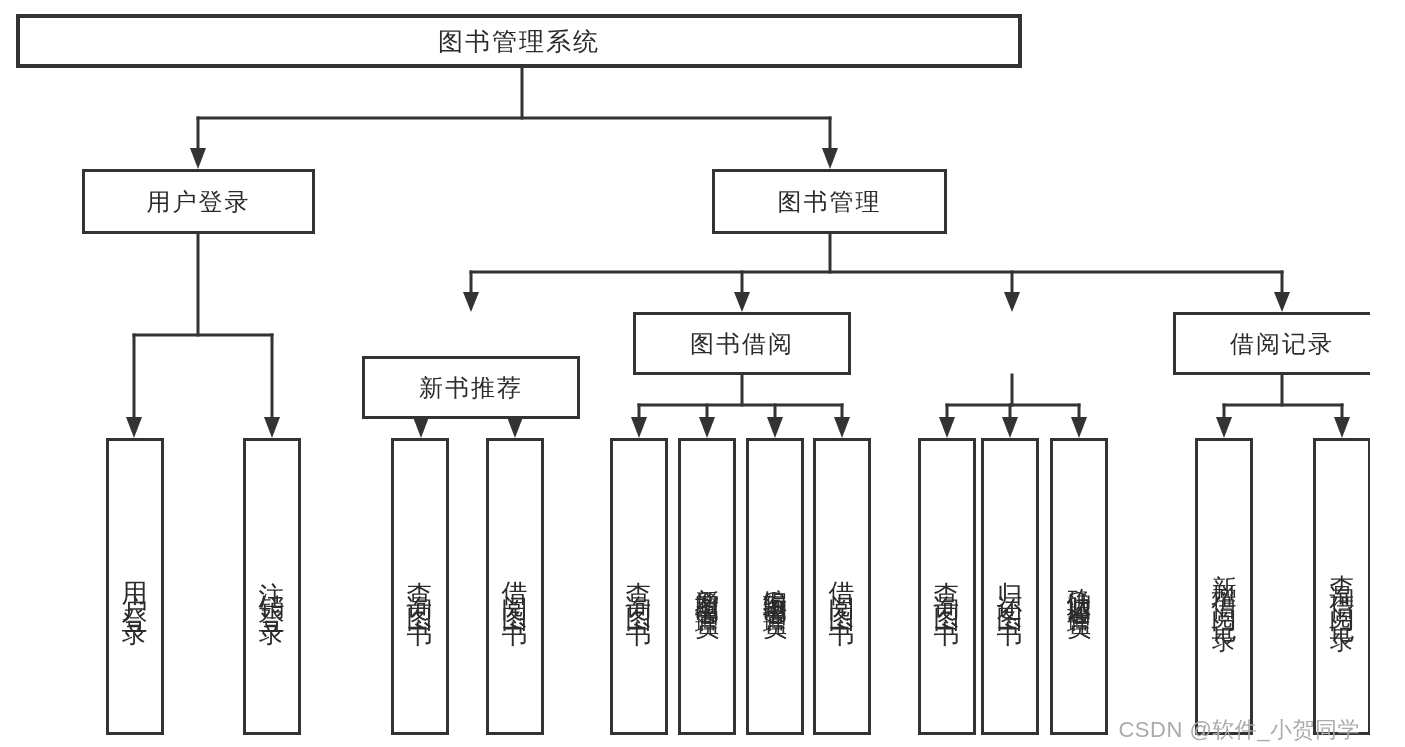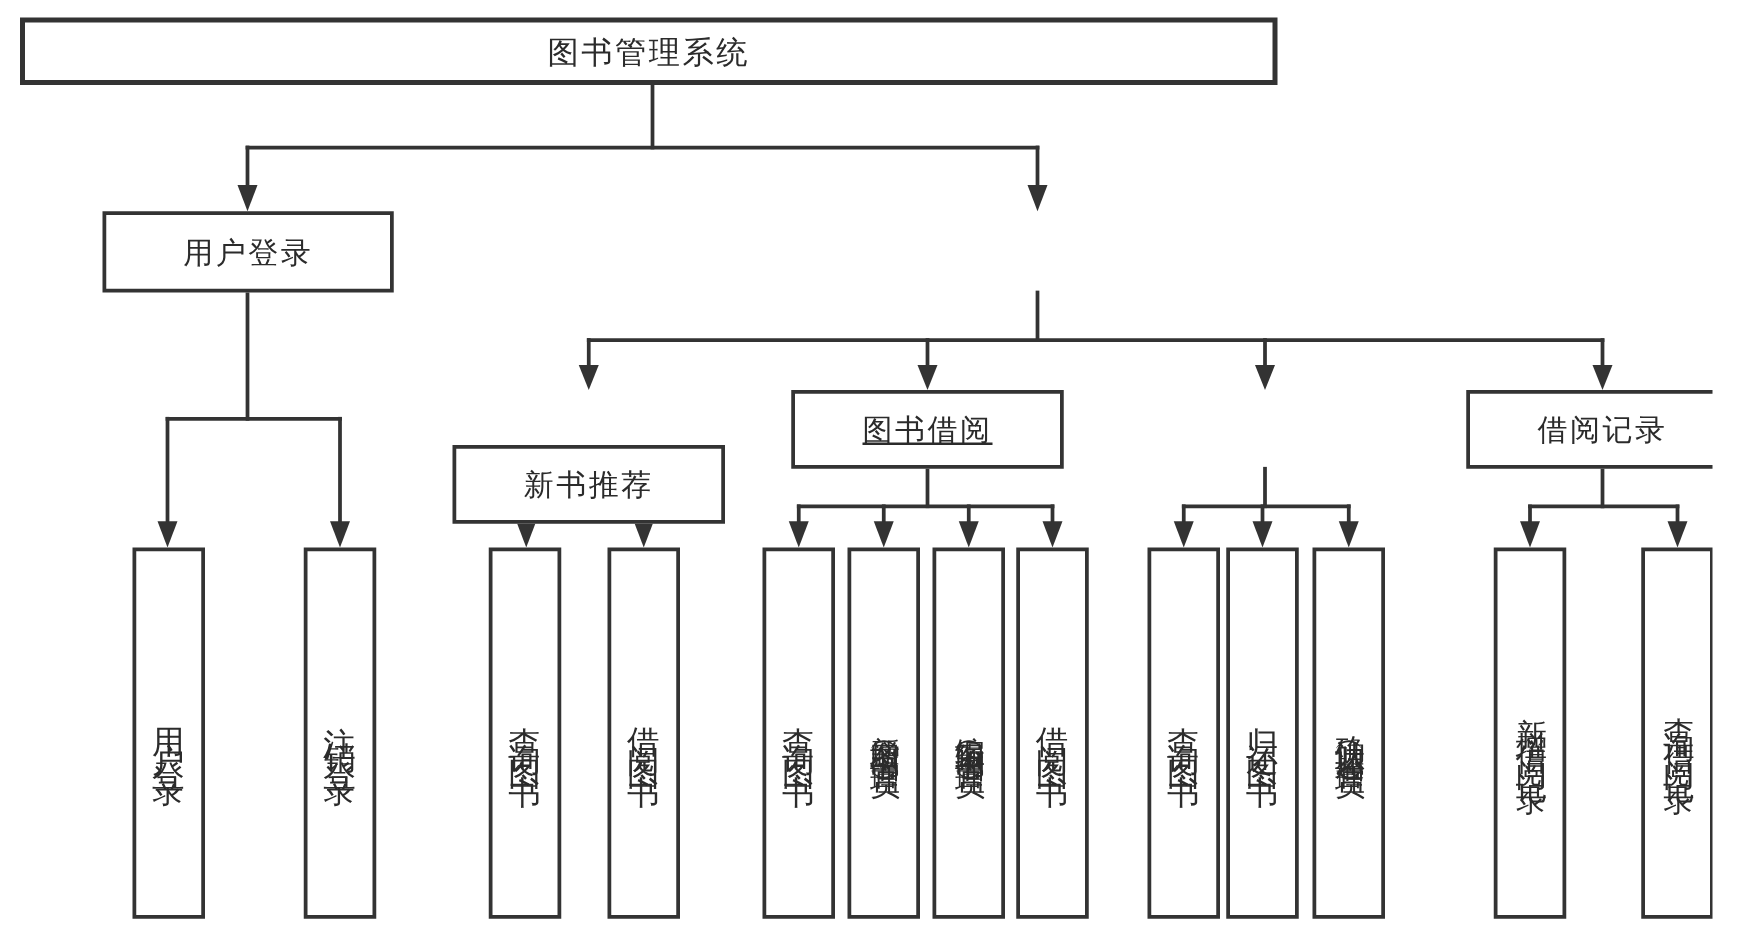--- a/index.html
+++ b/index.html
@@ -18,21 +18,21 @@
     border:3px solid #333333;
     display:flex; align-items:center; justify-content:center;
     color:#2b2b2b;
   }
   .top-box  { left:16px;  top:14px;  width:1006px; height:54px; border-width:4px; }
   .lv2      { top:169px;  height:65px; }
   .lv2-a    { left:82px;  width:233px; }
   .lv2-b    { left:712px; width:235px; }
   .lv3      { top:312px;  height:63px; width:218px; }
   .lv3-a    { left:362px;margin-top:44px; }
-  .lv3-b    { left:633px;text-decoration:underline; }
+  .lv3-b    { left:633px; }
   .lv3-c    { left:903px; }
   .lv3-d    { left:1173px;}
   .leaf     { top:438px;  height:297px; width:58px; }
   .hlabel   { font-size:24px; letter-spacing:2px; white-space:nowrap; }
   .top-box .hlabel { font-size:25px; }
   .vtext {
     writing-mode:vertical-rl;
     text-orientation:mixed;
     font-size:26px;
     letter-spacing:13px;
@@ -122,20 +122,23 @@
     </g>
   </svg>
 
   <div class="box top-box">
     <span class="hlabel">图书管理系统</span>
   </div>
 
   <div class="box lv2 lv2-a">
     <span class="hlabel">用户登录</span>
   </div>
+  <div class="box lv2 lv2-b">
+    <span class="hlabel">图书管理</span>
+  </div>
 
   <div class="box lv3 lv3-a">
     <span class="hlabel">新书推荐</span>
   </div>
   <div class="box lv3 lv3-b">
     <span class="hlabel">图书借阅</span>
   </div>
   <div class="box lv3 lv3-d">
     <span class="hlabel">借阅记录</span>
   </div>
@@ -177,14 +180,15 @@
     <span class="vtext len9">确认归还（管理员）</span>
   </div>
 
   <div class="box leaf" style="left:1195px">
     <span class="vtext len6">新增借阅记录</span>
   </div>
   <div class="box leaf" style="left:1313px">
     <span class="vtext len6">查询借阅记录</span>
   </div>
 
+  <div class="watermark">CSDN @软件_小贺同学</div>
 
 </div>
 
 </body></html>

